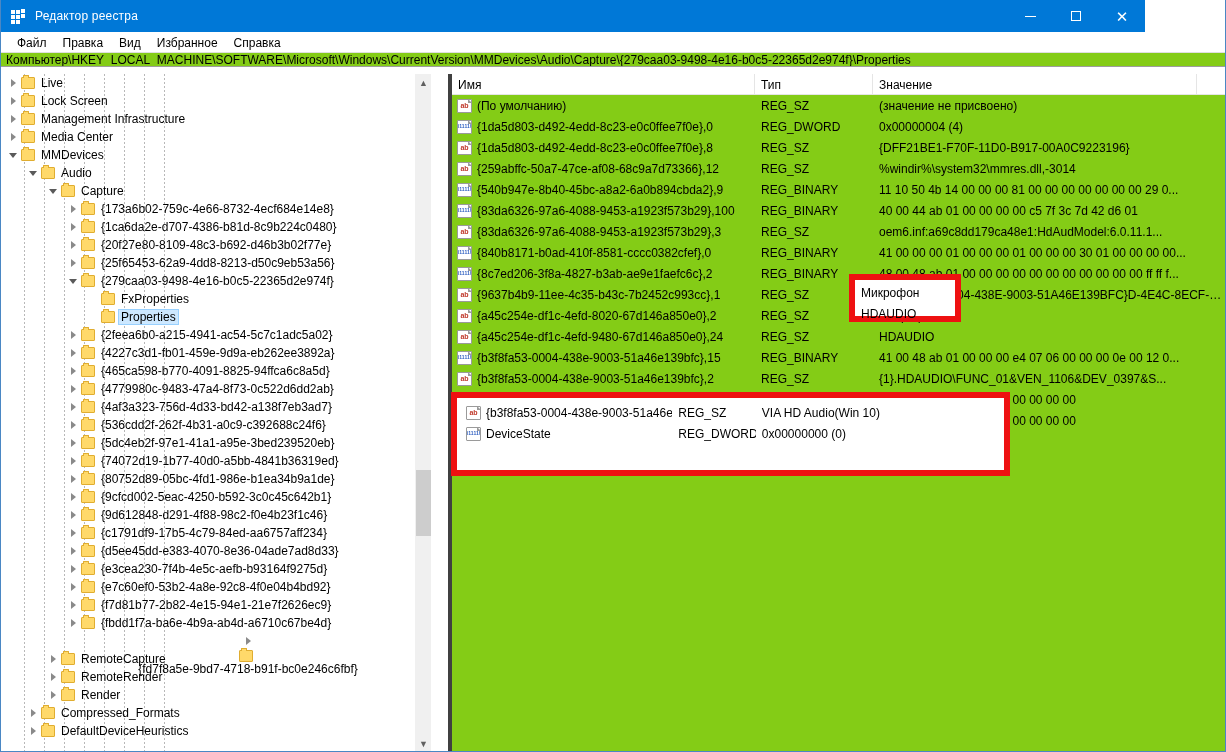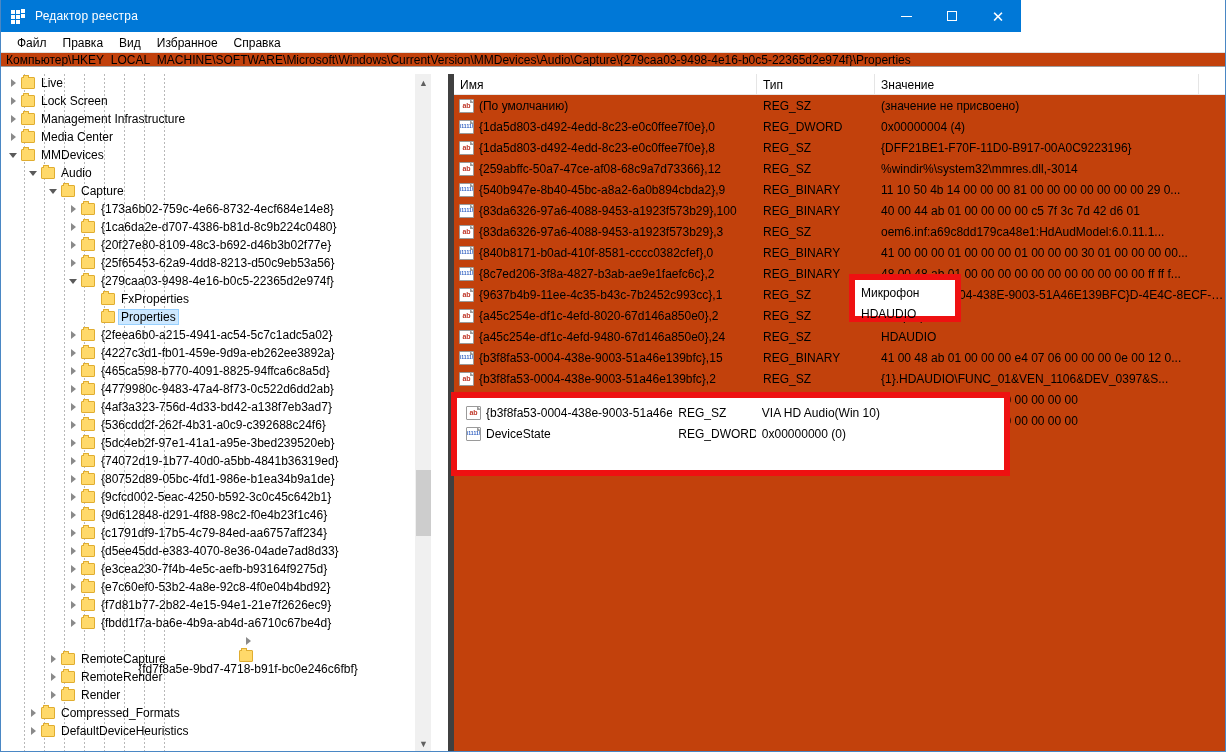--- a/index.html
+++ b/index.html
@@ -22,21 +22,21 @@
     border-left: 1px solid #4a87c4;
     border-right: 1px solid #4a87c4;
     border-bottom: 1px solid #4a87c4;
     box-sizing: border-box;
   }
 
   
   .titlebar {
     position: absolute;
     left: 0; top: 0;
-    width: 1020px; height: 32px;
+    width: 1144px; height: 32px;
     background: #0078d7;
     display: flex;
     align-items: center;
     text-align: center;
   }
   .title-icon {
     width: 16px; height: 16px;
     margin-left: 10px; margin-right: 8px;
     position: relative;
     flex: 0 0 auto;
@@ -89,21 +89,21 @@
     font-size: 12px;
     color: #000;
     white-space: nowrap;
   }
 
   
   .addressbar {
     position: absolute;
     left: 0; top: 52px;
     width: 1226px; height: 15px;
-    background: #c2410c;
+    background: #84cc16;
     border-top: 1px solid #dfdfdf;
     border-bottom: 1px solid #9d9d9d;
     box-sizing: border-box;
     display: flex;
     align-items: center;
     padding-left: 5px;
     font-size: 12px;
     white-space: nowrap;
     overflow: hidden;
   }
@@ -120,22 +120,22 @@
   .splitter {
     position: absolute;
     left: 443px; top: 74px;
     width: 4px; height: 678px;
     background: #ffffff;
   }
   .pane-list {
     position: absolute;
     left: 447px; top: 74px;
     width: 778px; height: 678px;
-    background: #c2410c;
-    border-left: 6px solid #404040;
+    background: #84cc16;
+    border-left: 4px solid #404040;
     box-sizing: border-box;
     overflow: hidden;
   }
 
   
   .tree-scroll {
     position: absolute;
     left: 0; top: 0;
     width: 430px; height: 678px;
     overflow: hidden;

